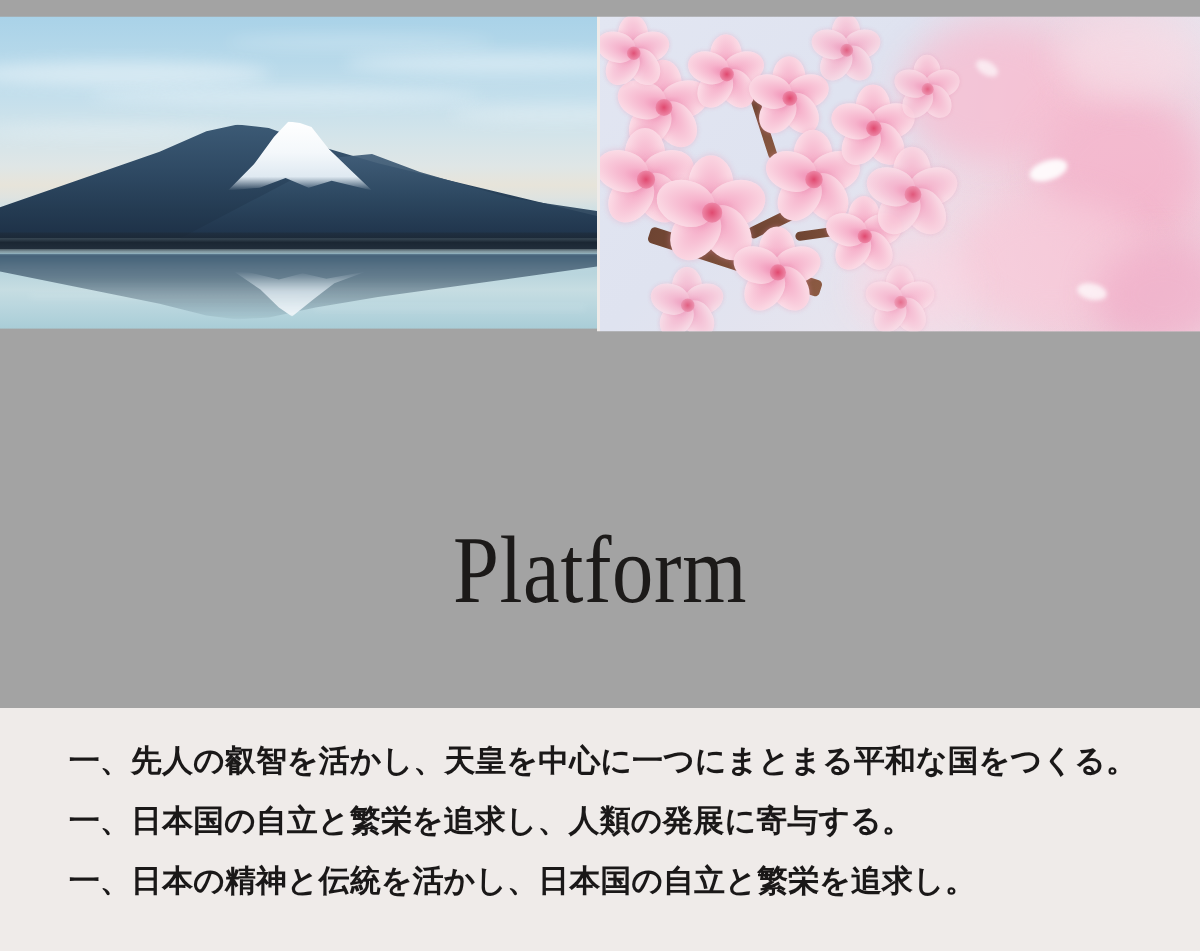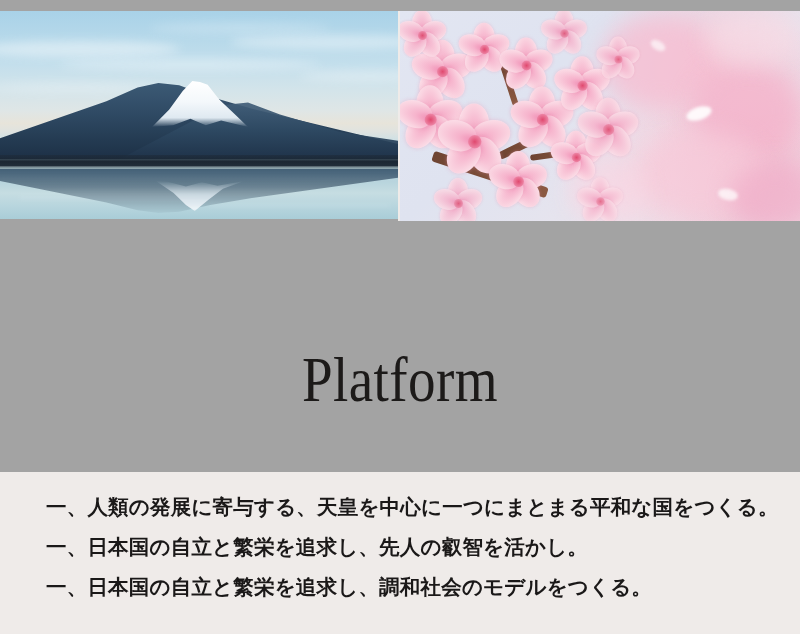--- a/index.html
+++ b/index.html
@@ -464,18 +464,18 @@
       <div class="sakura-petal p2"></div>
       <div class="sakura-petal p3"></div>
     </div>
   </div>
 
   <div class="headline-block">
     <h1 class="headline-title">Platform</h1>
   </div>
 
   <ul class="platform-list">
-    <li class="platform-item">一、人類の発展に寄与する、天皇を中心に一つにまとまる平和な国をつくる。</li>
-    <li class="platform-item">一、日本国の自立と繁栄を追求し、先人の叡智を活かし。</li>
-    <li class="platform-item">一、日本国の自立と繁栄を追求し、調和社会のモデルをつくる。</li>
+    <li class="platform-item">一、先人の叡智を活かし、天皇を中心に一つにまとまる平和な国をつくる。</li>
+    <li class="platform-item">一、日本国の自立と繁栄を追求し、人類の発展に寄与する。</li>
+    <li class="platform-item">一、日本の精神と伝統を活かし、日本国の自立と繁栄を追求し。</li>
   </ul>
 
 </div>
 
 </body></html>

